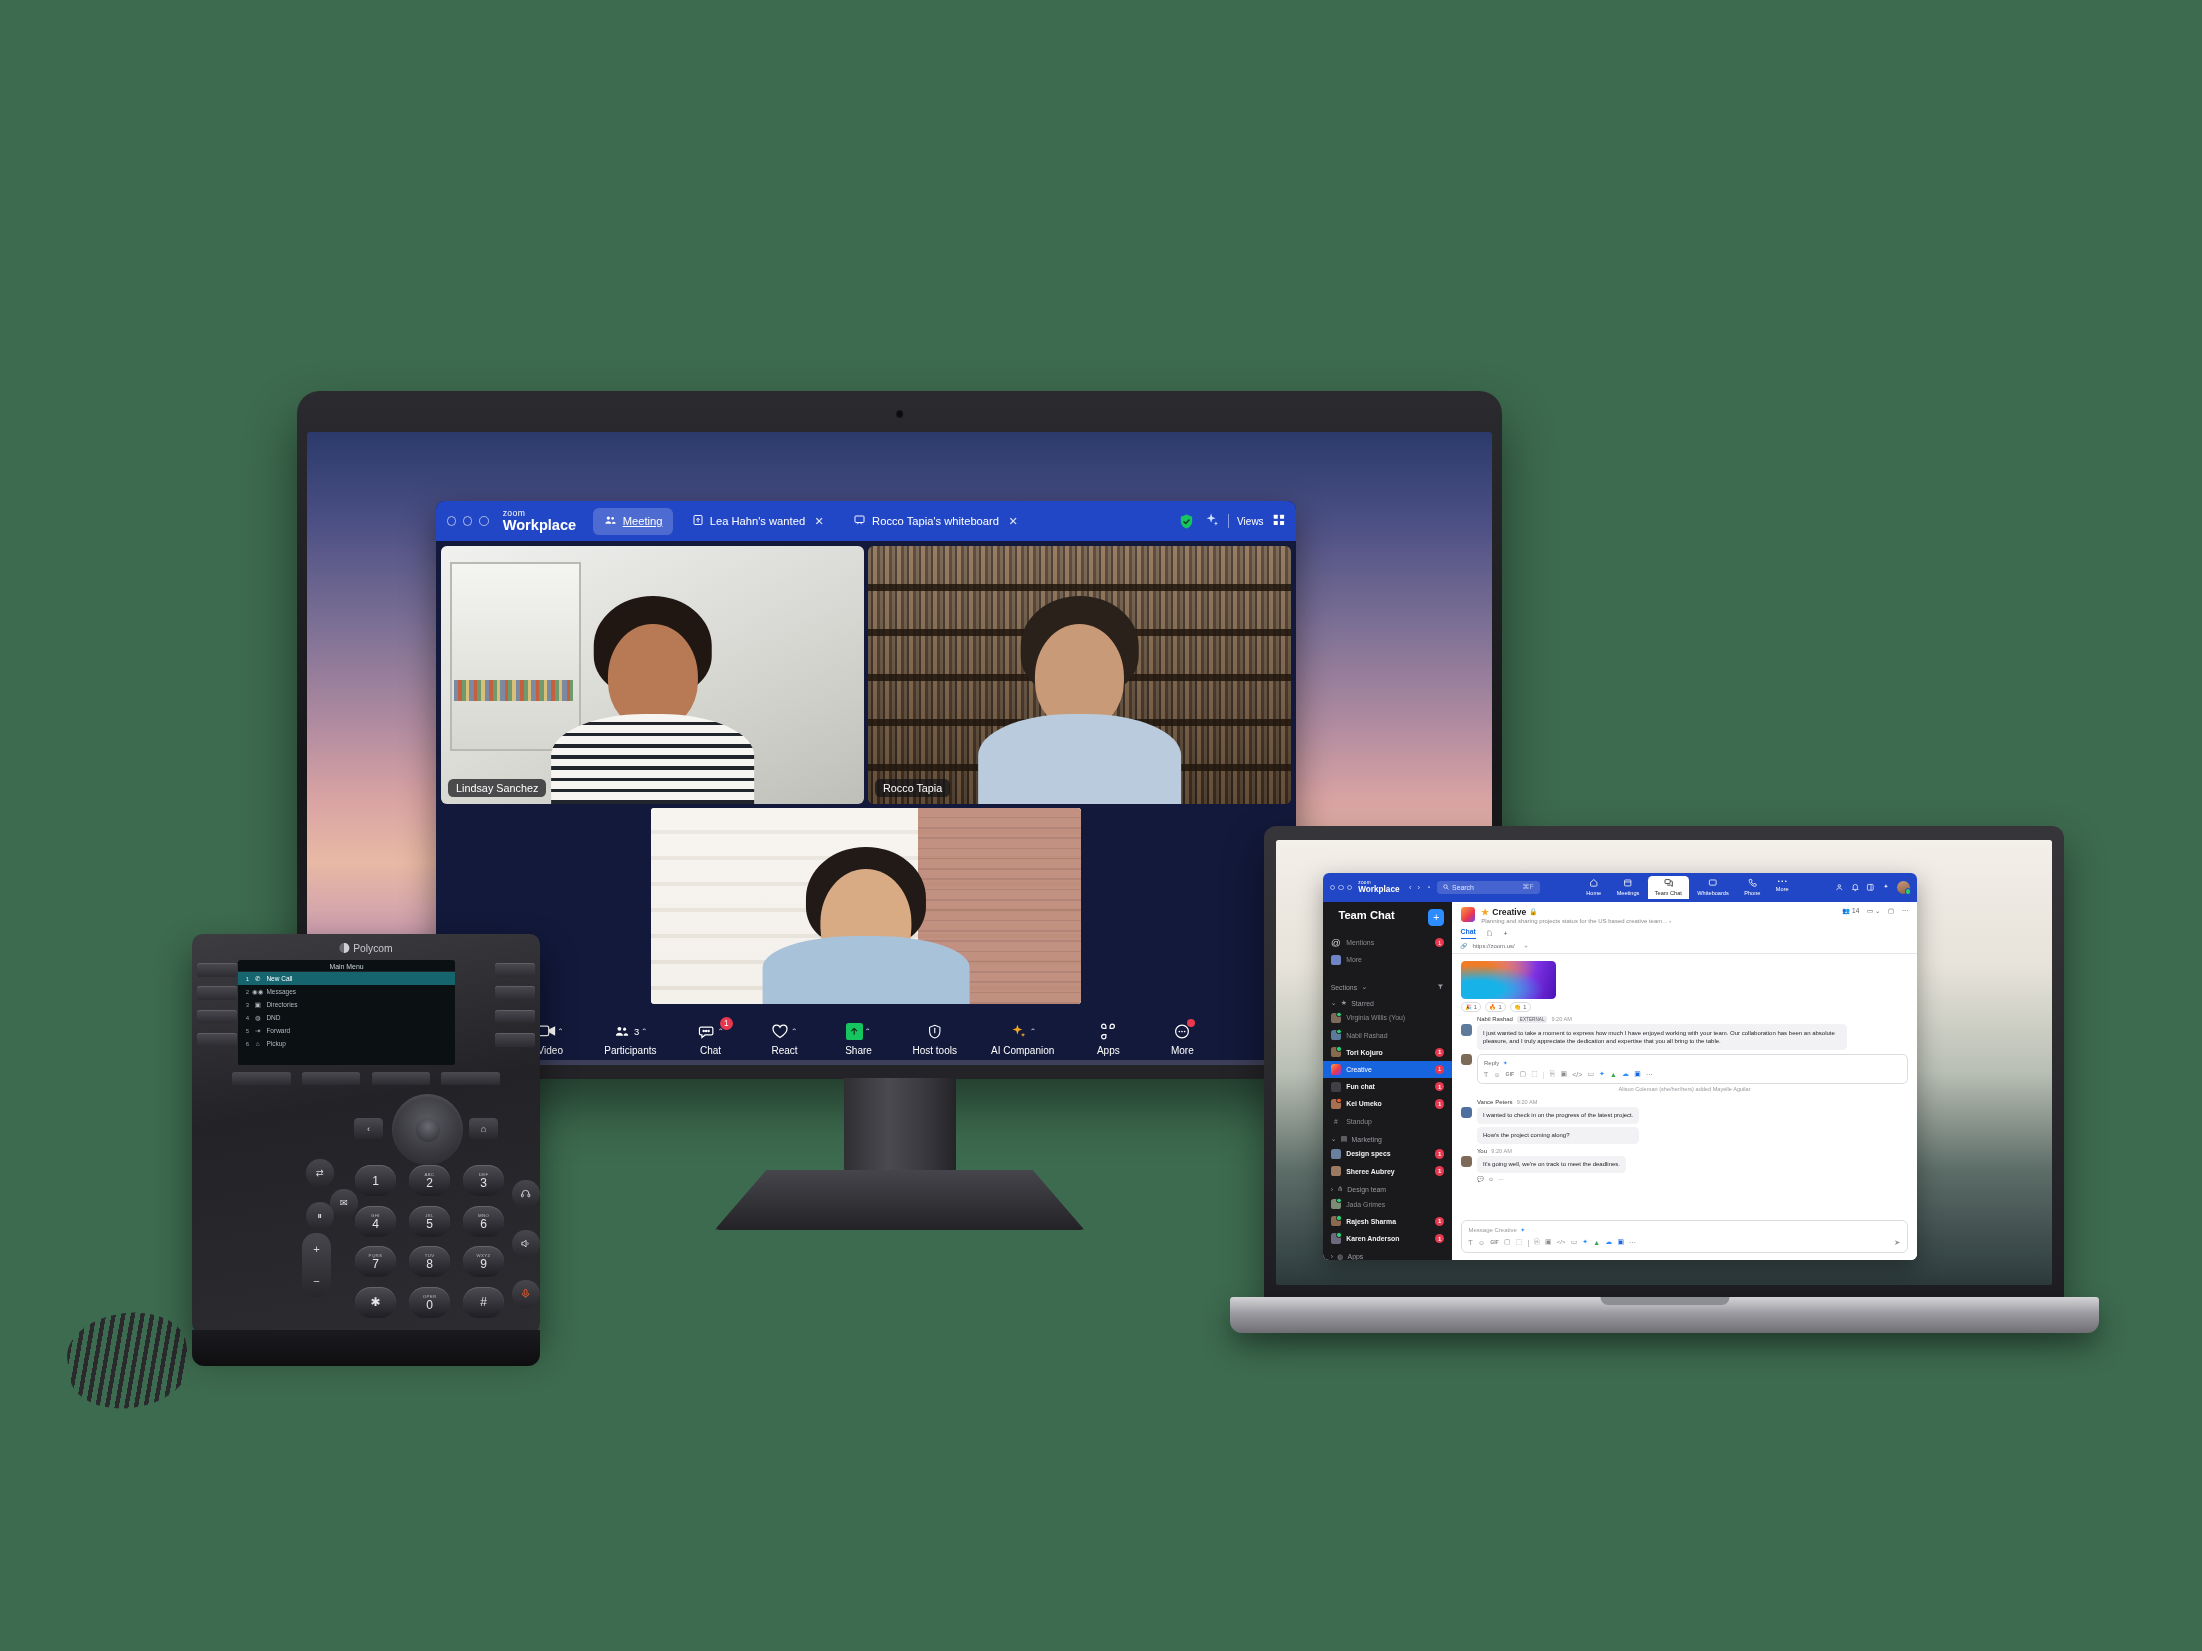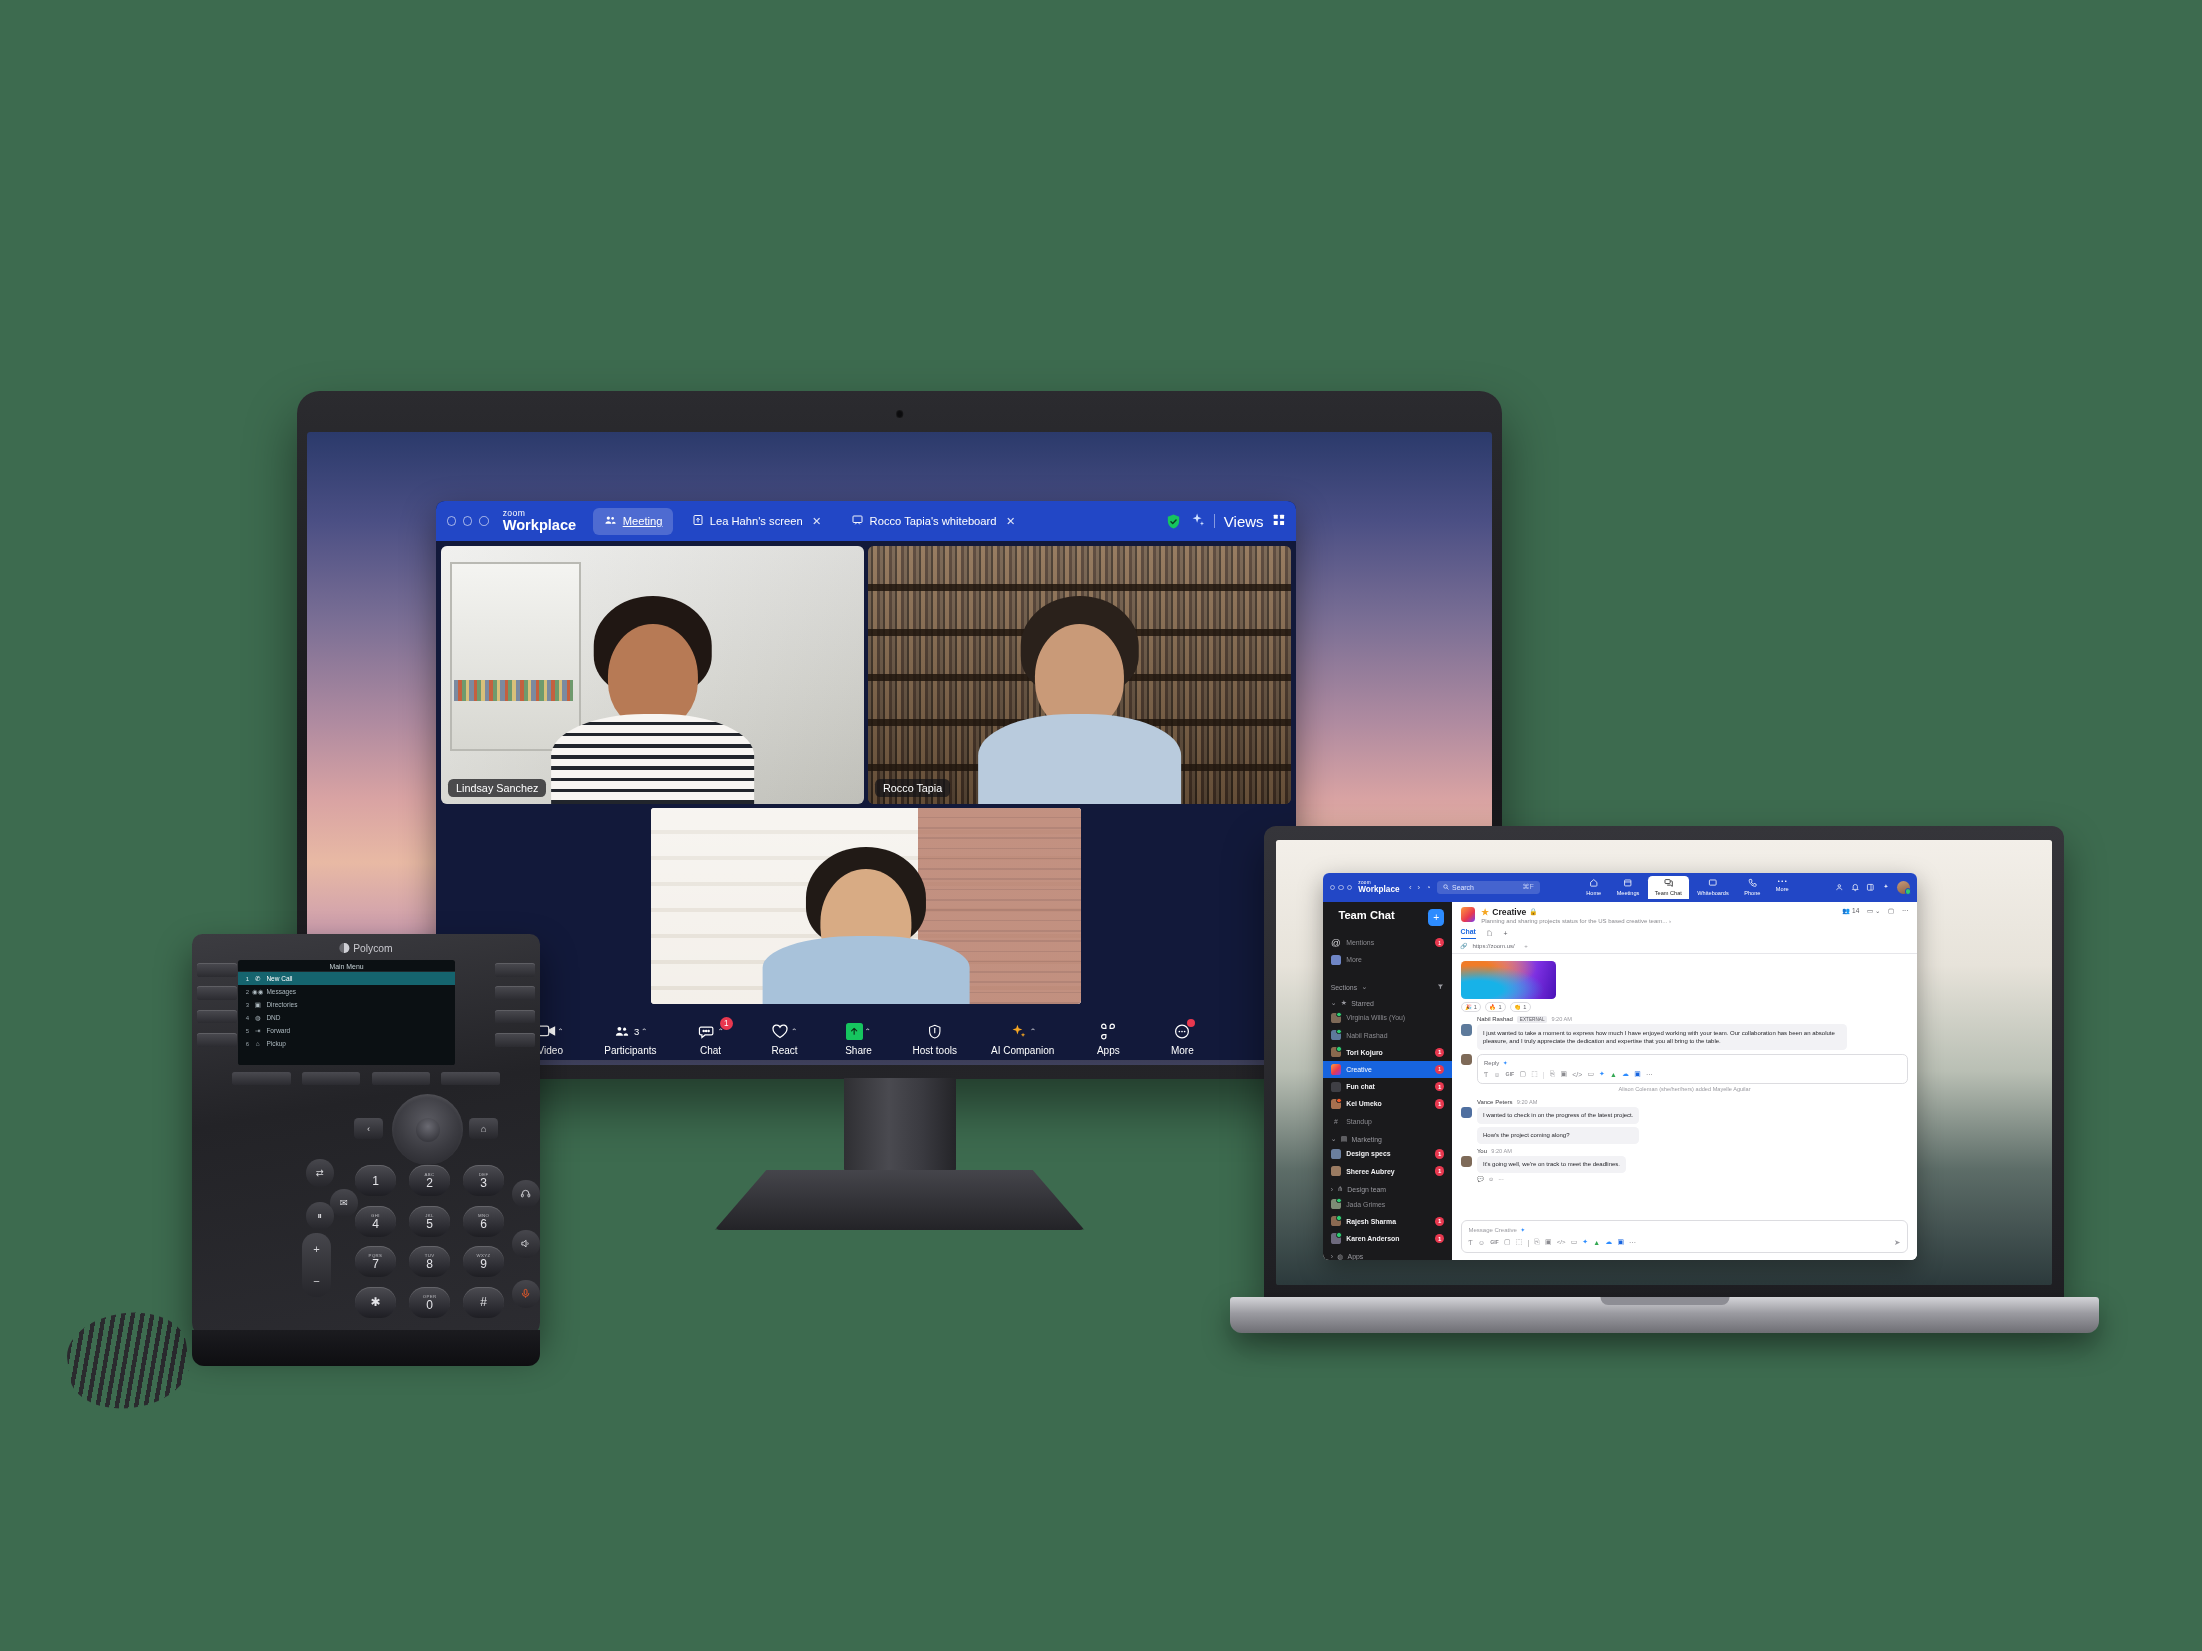--- a/index.html
+++ b/index.html
@@ -67,21 +67,21 @@
   .zlogo .z1 { font-size: 8.6px; letter-spacing: 0.4px; display: block; }
   .zlogo .z2 { font-size: 14.6px; font-weight: 700; display: block; margin-top: 0.9px; }
   .ztab {
     display: flex; align-items: center; gap: 6px; color: #fff;
     font-size: 11.2px; padding: 6px 10.3px; border-radius: 6px; white-space: nowrap;
   }
   .ztab.active { background: rgba(255,255,255,.2); text-decoration: underline; }
   .ztab .tx { opacity: .85; font-size: 11.2px; margin-left: 3.4px; }
   .titlebar-right { margin-left: auto; display: flex; align-items: center; gap: 8.6px; color: #fff; }
   .shield-ok { width: 17px; height: 17px; }
-  .views-lbl { font-size: 15px; }
+  .views-lbl { font-size: 10px; }
   .sep-v { width: 0.9px; height: 13.8px; background: rgba(255,255,255,.45); }
 
   .zoom-stage { flex: 1; position: relative; background: #12193a; padding: 5.2px; }
   .tile-row { display: flex; gap: 4.3px; height: 258px; }
   .vtile { position: relative; border-radius: 6px; overflow: hidden; flex: 1; }
   .vtile .nm {
     position: absolute; left: 6.9px; bottom: 6.9px;
     background: rgba(20,20,24,.72); color: #fff; font-size: 10.8px;
     padding: 3.4px 7.7px; border-radius: 5.2px; white-space: nowrap;
   }
@@ -381,21 +381,21 @@
             <span>Meeting</span>
           </div>
 
           <div class="ztab">
             <span>
               <svg width="12" height="12" viewBox="0 0 24 24" fill="none" stroke="#fff" stroke-width="1.9">
                 <rect x="4" y="3" width="16" height="18" rx="2"></rect>
                 <path d="M12 16V9M9 11.5 12 8.5l3 3" stroke-linecap="round" stroke-linejoin="round"></path>
               </svg>
             </span>
-            <span>Lea Hahn's screen</span>
+            <span>Lea Hahn's wanted</span>
             <span class="tx">✕</span>
           </div>
 
           <div class="ztab">
             <span>
               <svg width="13" height="12" viewBox="0 0 24 24" fill="none" stroke="#fff" stroke-width="1.9">
                 <rect x="3" y="4" width="18" height="13" rx="1.6"></rect>
                 <path d="M8 20l2.5-3M16 20l-2.5-3" stroke-linecap="round"></path>
               </svg>
             </span>

